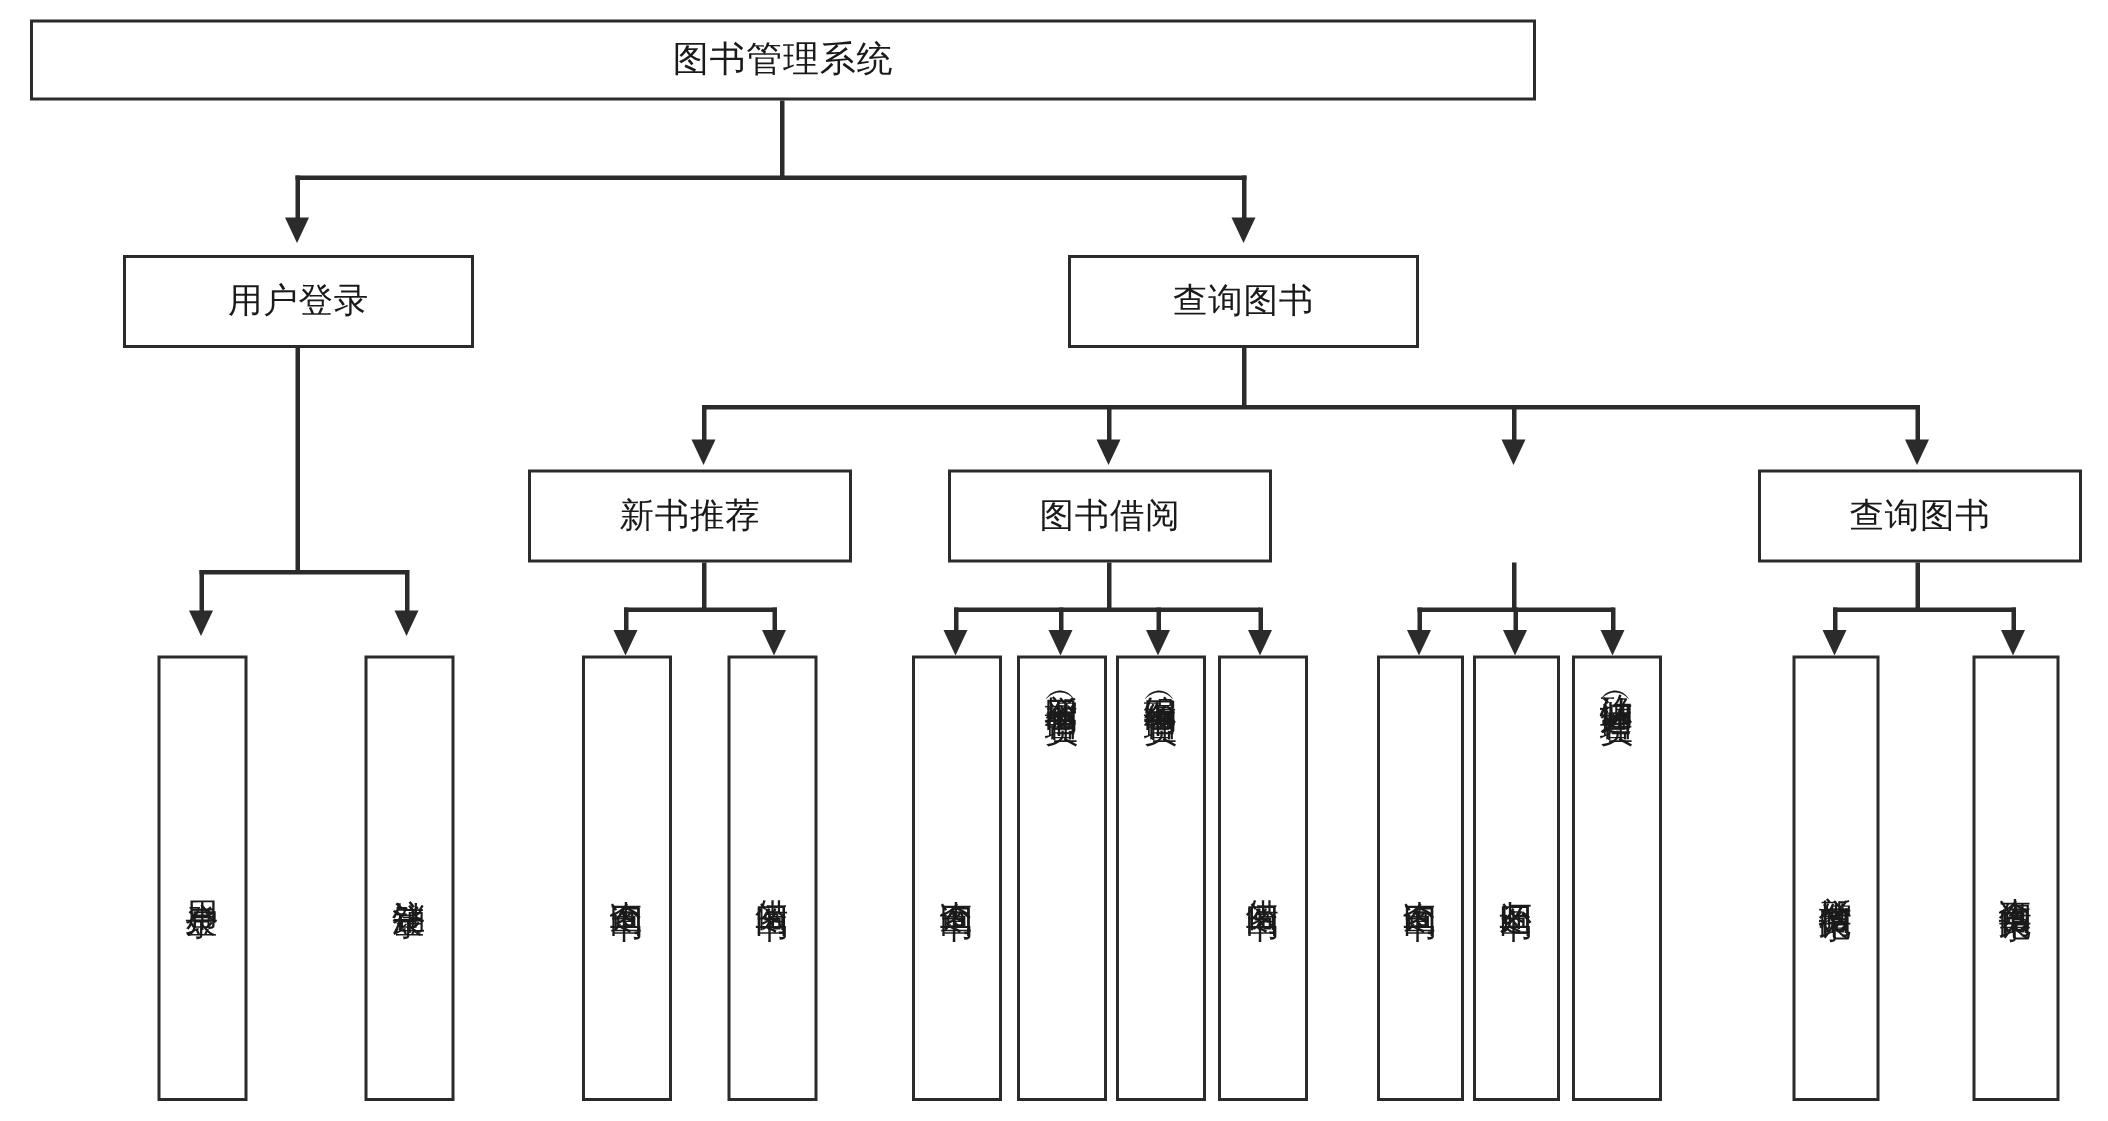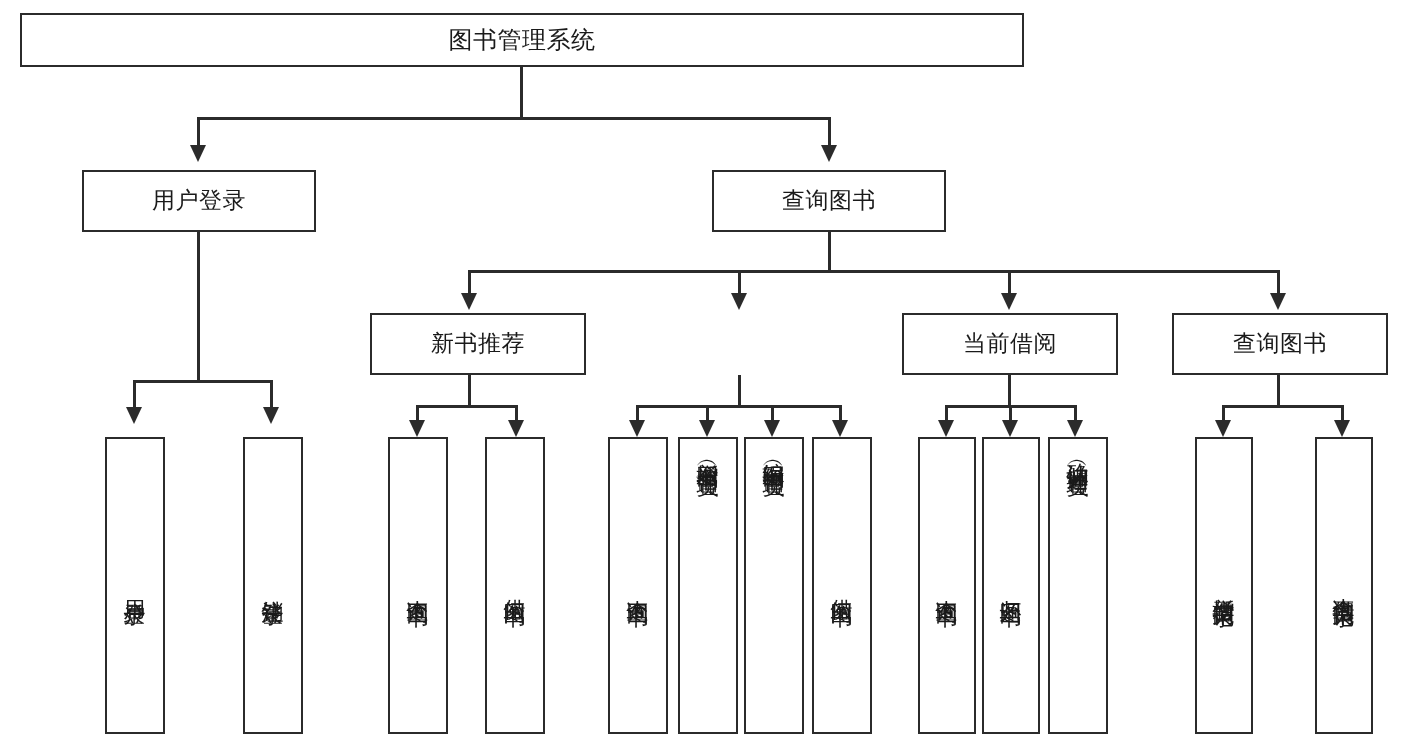--- a/index.html
+++ b/index.html
@@ -135,25 +135,25 @@
 
   <div class="ln v" style="left:738px; top:270px; width:3px; height:25px;"></div>
   <div class="arrow" style="left:731px; top:293px;"></div>
 
   <div class="ln v" style="left:1008px; top:270px; width:3px; height:25px;"></div>
   <div class="arrow" style="left:1001px; top:293px;"></div>
 
   <div class="ln v" style="left:1277px; top:270px; width:3px; height:25px;"></div>
   <div class="arrow" style="left:1270px; top:293px;"></div>
 
-  <div class="node horiz" style="left:370px; top:313px; width:216px; height:62px;justify-content:center;">
+  <div class="node horiz" style="left:352px; top:313px; width:216px; height:62px;justify-content:center;">
     <span class="label">新书推荐</span>
   </div>
-  <div class="node horiz" style="left:902px; top:313px; width:216px; height:62px;">
-    <span class="label">当前借阅</span>
+  <div class="node horiz" style="left:632px; top:313px; width:216px; height:62px;">
+    <span class="label">图书借阅</span>
   </div>
   <div class="node horiz" style="left:1172px; top:313px; width:216px; height:62px;">
     <span class="label">查询图书</span>
   </div>
 
   <div class="ln v" style="left:468px; top:375px; width:3px; height:32px;"></div>
   <div class="ln h" style="left:416px; top:405px; width:102px; height:3px;"></div>
   <div class="ln v" style="left:416px; top:405px; width:3px; height:18px;"></div>
   <div class="arrow" style="left:409px; top:420px;"></div>
   <div class="ln v" style="left:515px; top:405px; width:3px; height:18px;"></div>

